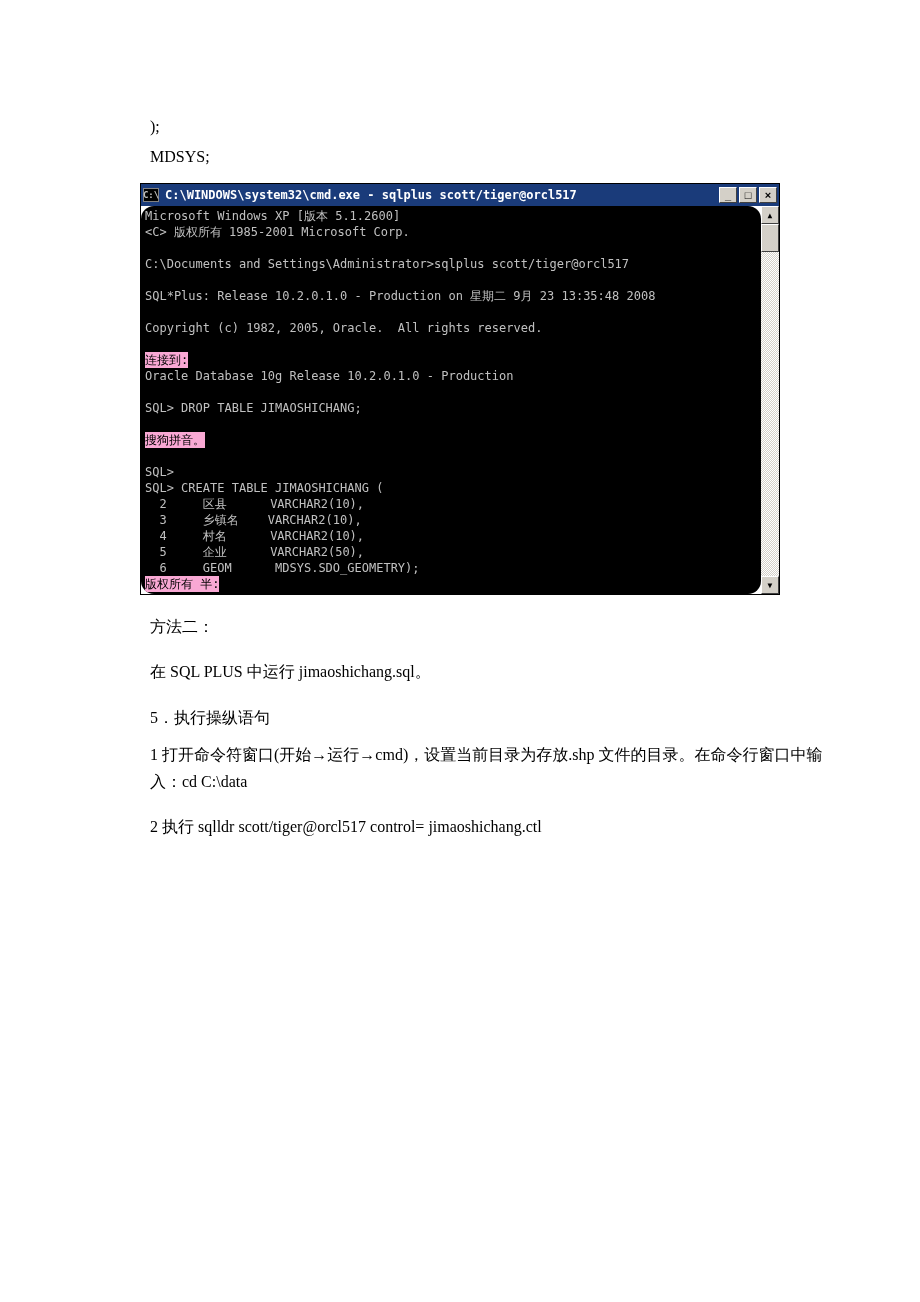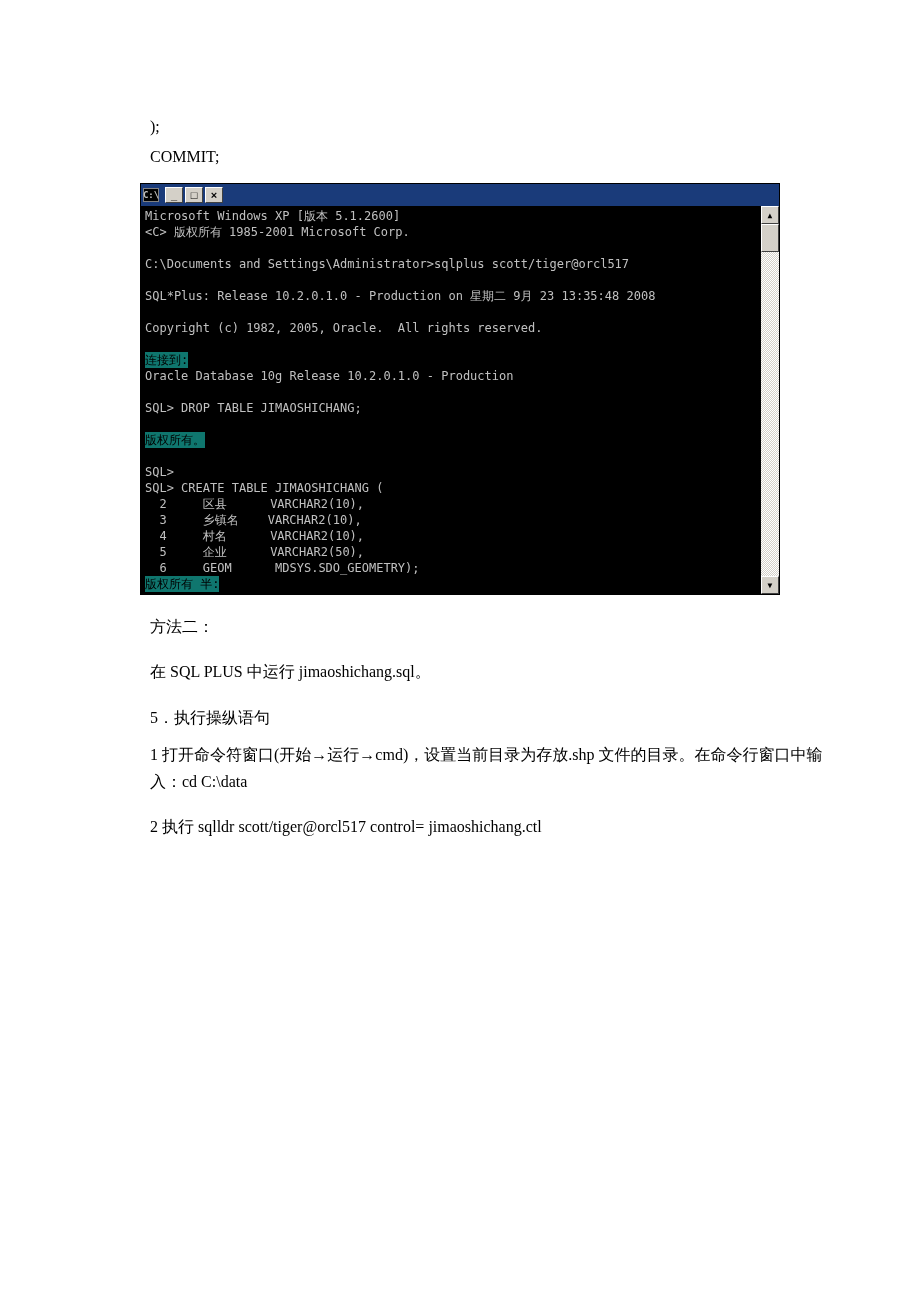--- a/index.html
+++ b/index.html
@@ -61,22 +61,23 @@
   .cmd-body {
     background: #000;
     color: #c0c0c0;
     padding: 2px 4px 2px 4px;
     font-size: 12px;
     line-height: 16px;
     white-space: pre;
     flex: 1;
     overflow: hidden;
     font-family: "NSimSun", "Consolas", monospace;
+    border-radius: 13px;
   }
-  .cmd-body .hiwhite { color: #000; background: #0f766e; display: inline-block; }
+  .cmd-body .hiwhite { color: #000; background: #f9a8d4; display: inline-block; }
   .scrollbar {
     width: 18px;
     background: #d4d0c8;
     display: flex;
     flex-direction: column;
   }
   .sb-btn {
     height: 18px;
     background: #d4d0c8;
     border: 1px solid #fff;
@@ -104,26 +105,27 @@
     font-weight: bold;
     color: rgba(150,150,150,0.55);
     letter-spacing: 1px;
     pointer-events: none;
   }
 </style>
 </head>
 <body>
 
 <div class="line"> );</div>
-<div class="line">COMMIT;</div>
+<div class="line">MDSYS;</div>
 
 <div class="watermark-wrap">
 <div class="cmd-window">
   <div class="titlebar">
     <span class="icon-box">C:\</span>
+    <span class="title-text">C:\WINDOWS\system32\cmd.exe - sqlplus scott/tiger@orcl517</span>
     <span class="win-buttons">
       <span class="win-btn">_</span>
       <span class="win-btn">□</span>
       <span class="win-btn">×</span>
     </span>
   </div>
   <div class="cmd-body-wrap">
     <div class="cmd-body"><span>Microsoft Windows XP [版本 5.1.2600]
 &lt;C&gt; 版权所有 1985-2001 Microsoft Corp.
 
@@ -131,21 +133,21 @@
 
 SQL*Plus: Release 10.2.0.1.0 - Production on 星期二 9月 23 13:35:48 2008
 
 Copyright (c) 1982, 2005, Oracle.  All rights reserved.
 
 </span><span class="hiwhite">连接到:</span><span>
 Oracle Database 10g Release 10.2.0.1.0 - Production
 
 SQL&gt; DROP TABLE JIMAOSHICHANG;
 
-</span><span class="hiwhite">版权所有。</span><span>
+</span><span class="hiwhite">搜狗拼音。</span><span>
 
 SQL&gt;
 SQL&gt; CREATE TABLE JIMAOSHICHANG (
   2     区县      VARCHAR2(10),
   3     乡镇名    VARCHAR2(10),
   4     村名      VARCHAR2(10),
   5     企业      VARCHAR2(50),
   6     GEOM      MDSYS.SDO_GEOMETRY);
 </span><span class="hiwhite">版权所有 半:</span></div>
     <div class="scrollbar">

